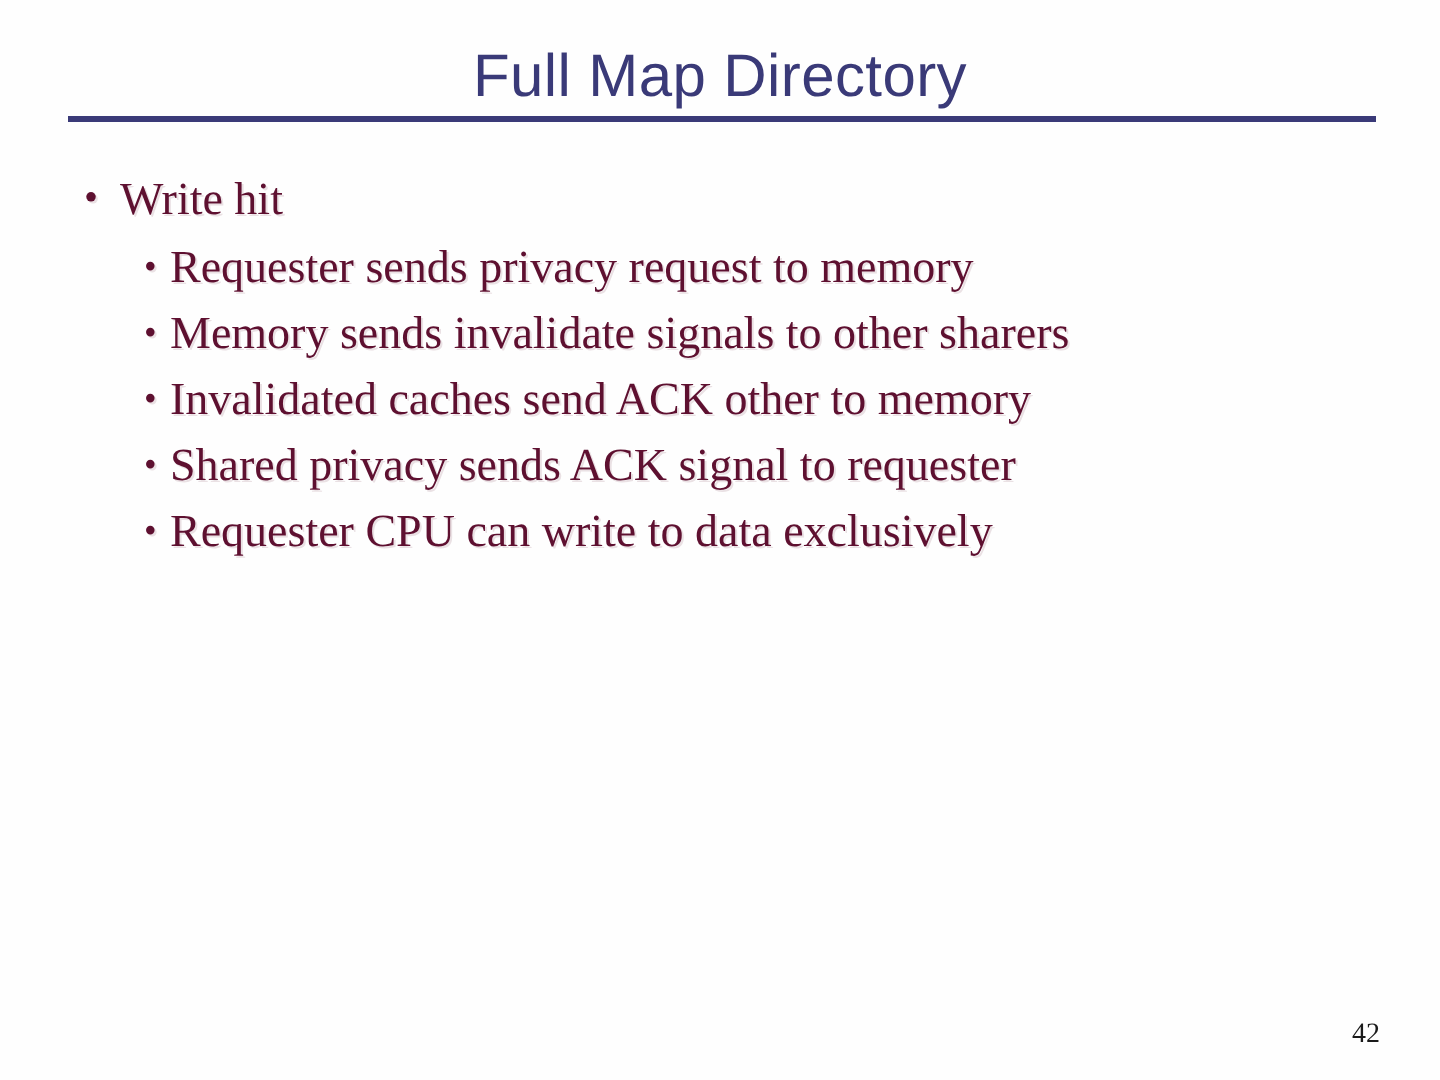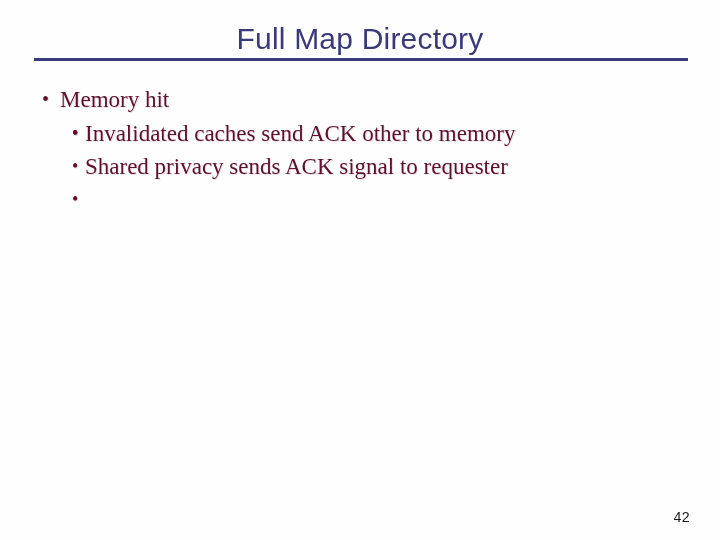--- a/index.html
+++ b/index.html
@@ -105,67 +105,70 @@
   }
   .l2-wrap {
     padding-left: 60px;
   }
 
   
   .page-number {
     position: absolute;
     right: 30px;
     bottom: 14px;
-    font-family: Liberation Mono, monospace;
+    font-family: Liberation Serif, serif;
     font-size: 14px;
     color: #1a1a1a;
   }
 </style>
 </head>
 <body>
 
 <div class="slide">
 
   <div class="title-block">
     <div class="slide-title">Full Map Directory</div>
   </div>
 
   <div class="title-rule"></div>
 
   <div class="body-block">
     <ul class="level1">
 
       <li class="l1">
         <span class="bullet">•</span>
-        <span>Memory hit</span>
+        <span>Write hit</span>
       </li>
 
       <li class="l2-wrap">
         <ul class="level2">
 
           <li class="l2">
             <span class="bullet">•</span>
+            <span>Requester sends privacy request to memory</span>
           </li>
 
           <li class="l2">
             <span class="bullet">•</span>
+            <span>Memory sends invalidate signals to other sharers</span>
           </li>
 
           <li class="l2">
             <span class="bullet">•</span>
             <span>Invalidated caches send ACK other to memory</span>
           </li>
 
           <li class="l2">
             <span class="bullet">•</span>
             <span>Shared privacy sends ACK signal to requester</span>
           </li>
 
           <li class="l2">
             <span class="bullet">•</span>
+            <span>Requester CPU can write to data exclusively</span>
           </li>
 
         </ul>
       </li>
 
     </ul>
   </div>
 
   <div class="page-number">42</div>
 

